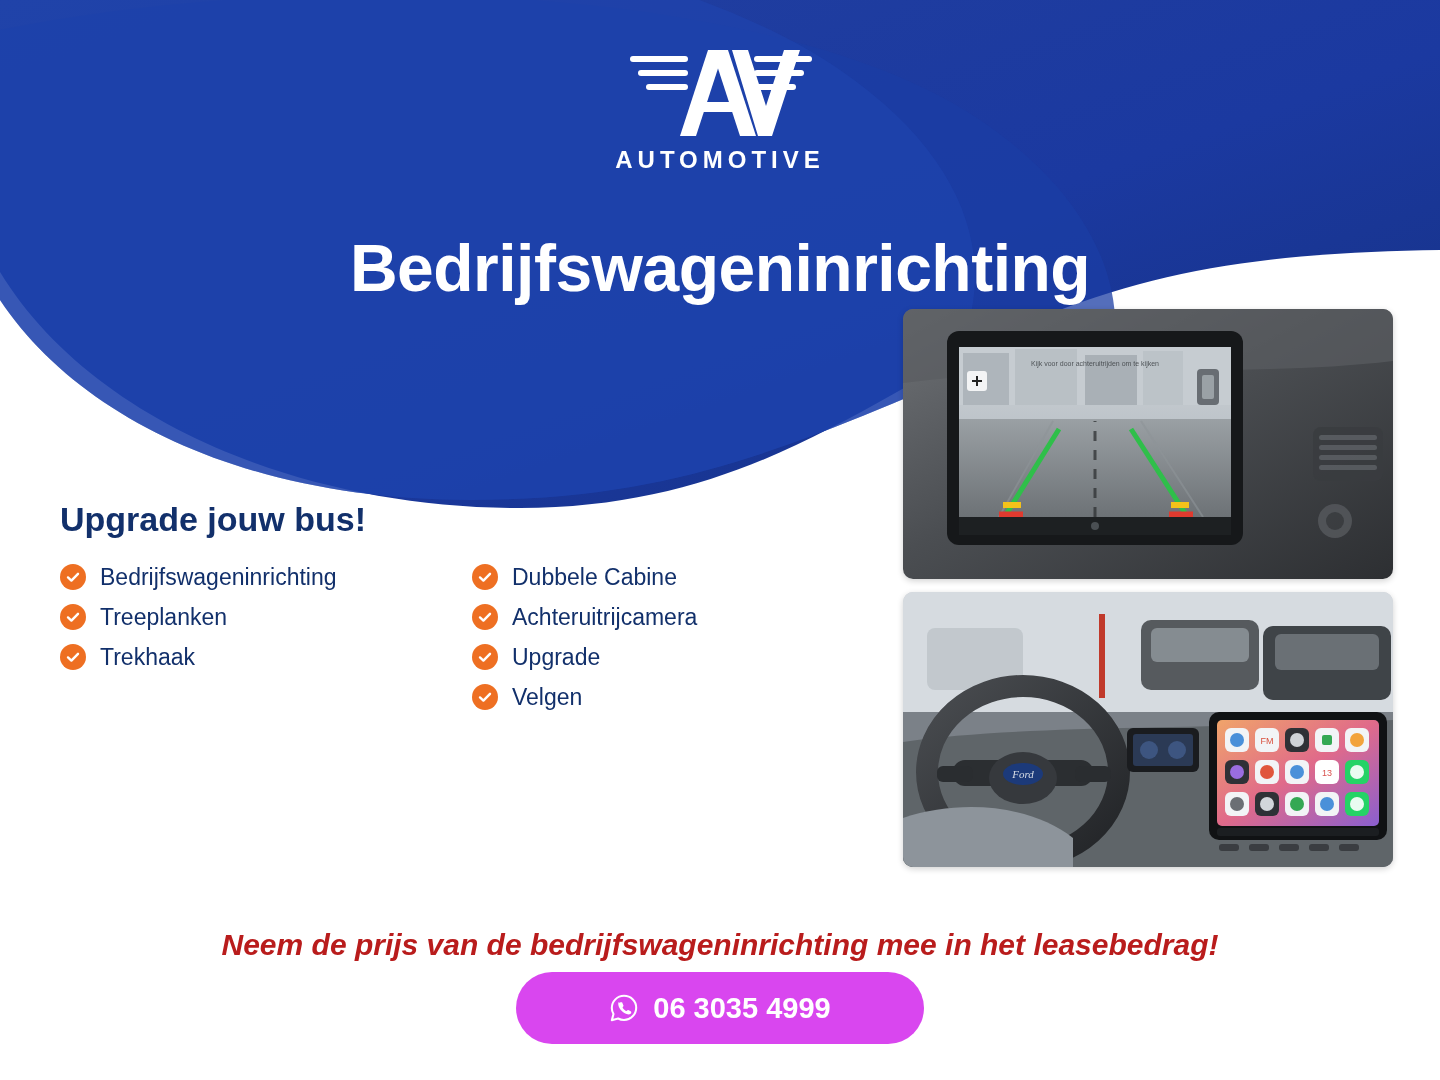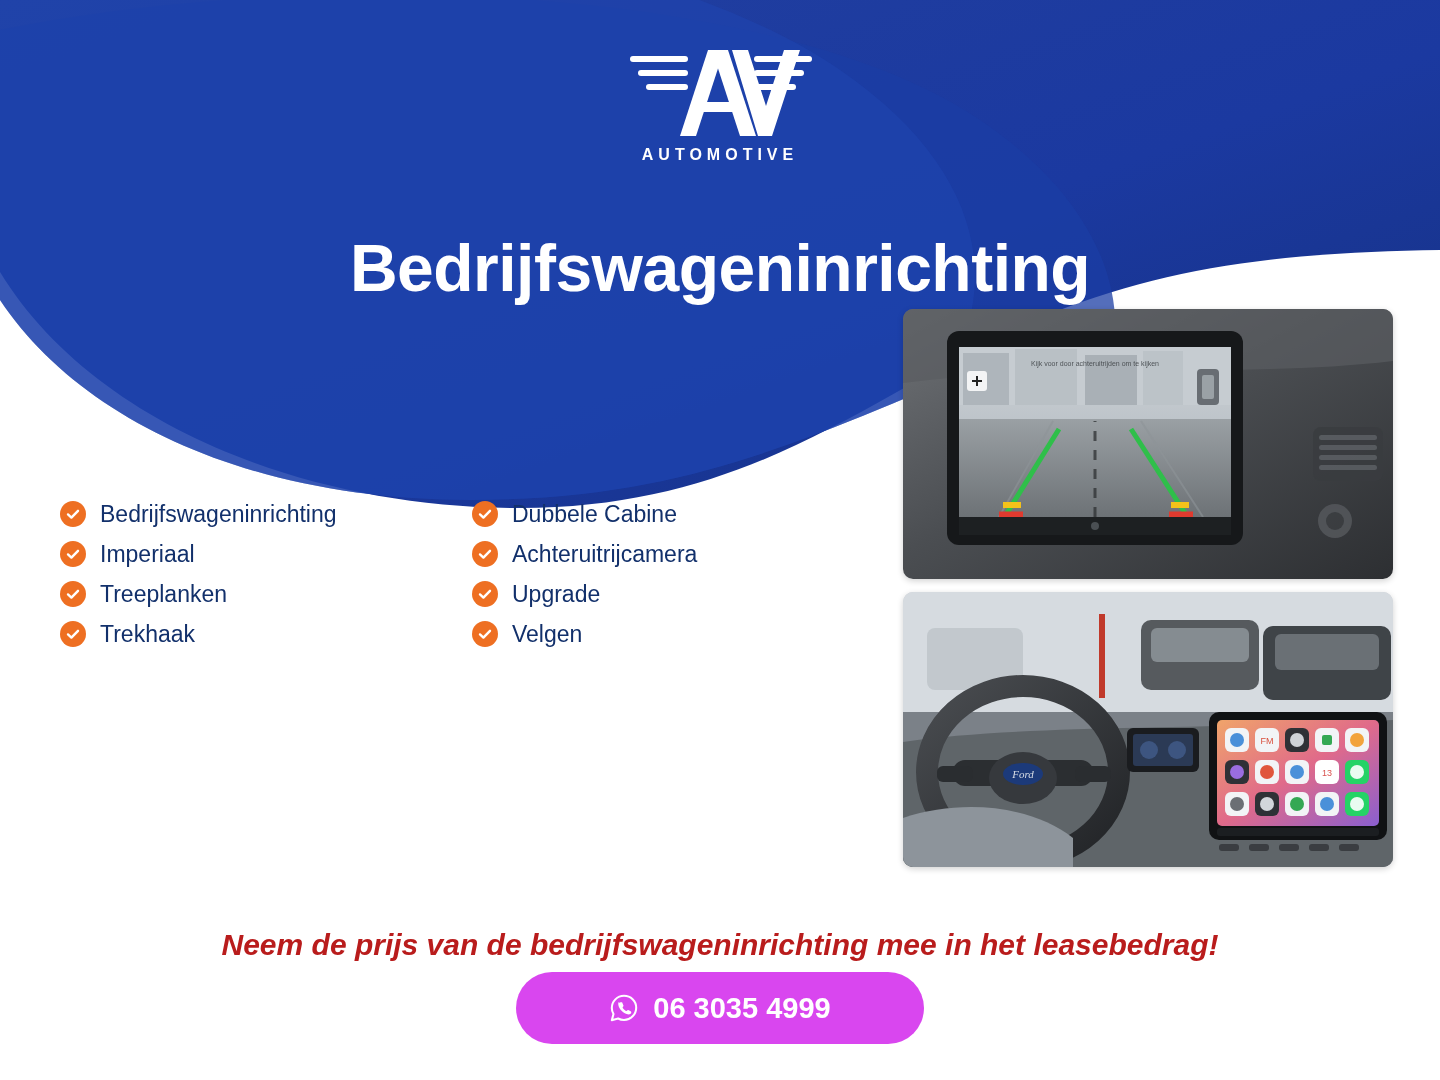--- a/index.html
+++ b/index.html
@@ -42,21 +42,21 @@
   .brand-logo {
     display: inline-block;
     position: relative;
     width: 200px;
     height: 96px;
   }
   .brand-logo svg { display: block; }
   .brand-sub {
     margin-top: 2px;
     color: #ffffff;
-    font-size: 16px;
+    font-size: 24px;
     letter-spacing: 5px;
     font-weight: bold;
     text-align: center;
   }
 
   .headline {
     position: absolute;
     left: 0;
     top: 186px;
     width: 1440px;
@@ -227,38 +227,31 @@
 
       <path d="M112,6 L128,6 L146,62 L164,6 L180,6 L152,92 L138,92 Z" fill="#ffffff"></path>
     </svg>
   </div>
   <div class="brand-sub">AUTOMOTIVE</div>
 </div>
 
 <h1 class="headline">Bedrijfswageninrichting</h1>
 
 <section class="features">
+  <h2 class="features-title">Upgrade jouw bus!</h2>
   <div class="feature-columns">
 
     <div class="feature-col">
       <div class="feature-item">
         <span class="check-icon">
           <svg width="16" height="16" viewBox="0 0 16 16">
               <path d="M3 8.4 L6.4 11.6 L13 4.8" stroke="#ffffff" stroke-width="2.4" fill="none" stroke-linecap="round" stroke-linejoin="round"></path>
             </svg>
         </span>
         <span class="feature-label">Bedrijfswageninrichting</span>
-      </div>
-      <div class="feature-item">
-        <span class="check-icon">
-          <svg width="16" height="16" viewBox="0 0 16 16">
-              <path d="M3 8.4 L6.4 11.6 L13 4.8" stroke="#ffffff" stroke-width="2.4" fill="none" stroke-linecap="round" stroke-linejoin="round"></path>
-            </svg>
-        </span>
-        <span class="feature-label">Imperiaal</span>
       </div>
       <div class="feature-item">
         <span class="check-icon">
           <svg width="16" height="16" viewBox="0 0 16 16">
               <path d="M3 8.4 L6.4 11.6 L13 4.8" stroke="#ffffff" stroke-width="2.4" fill="none" stroke-linecap="round" stroke-linejoin="round"></path>
             </svg>
         </span>
         <span class="feature-label">Treeplanken</span>
       </div>
       <div class="feature-item">

